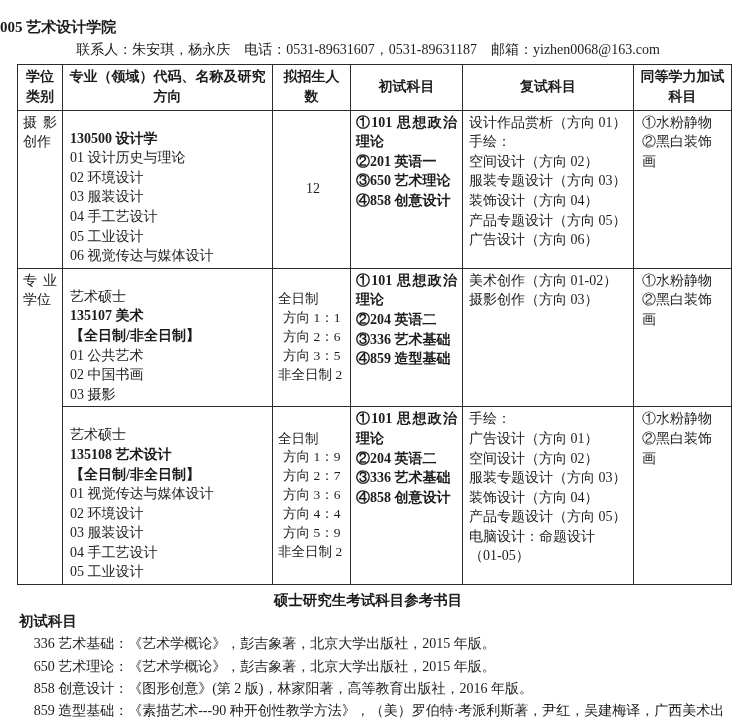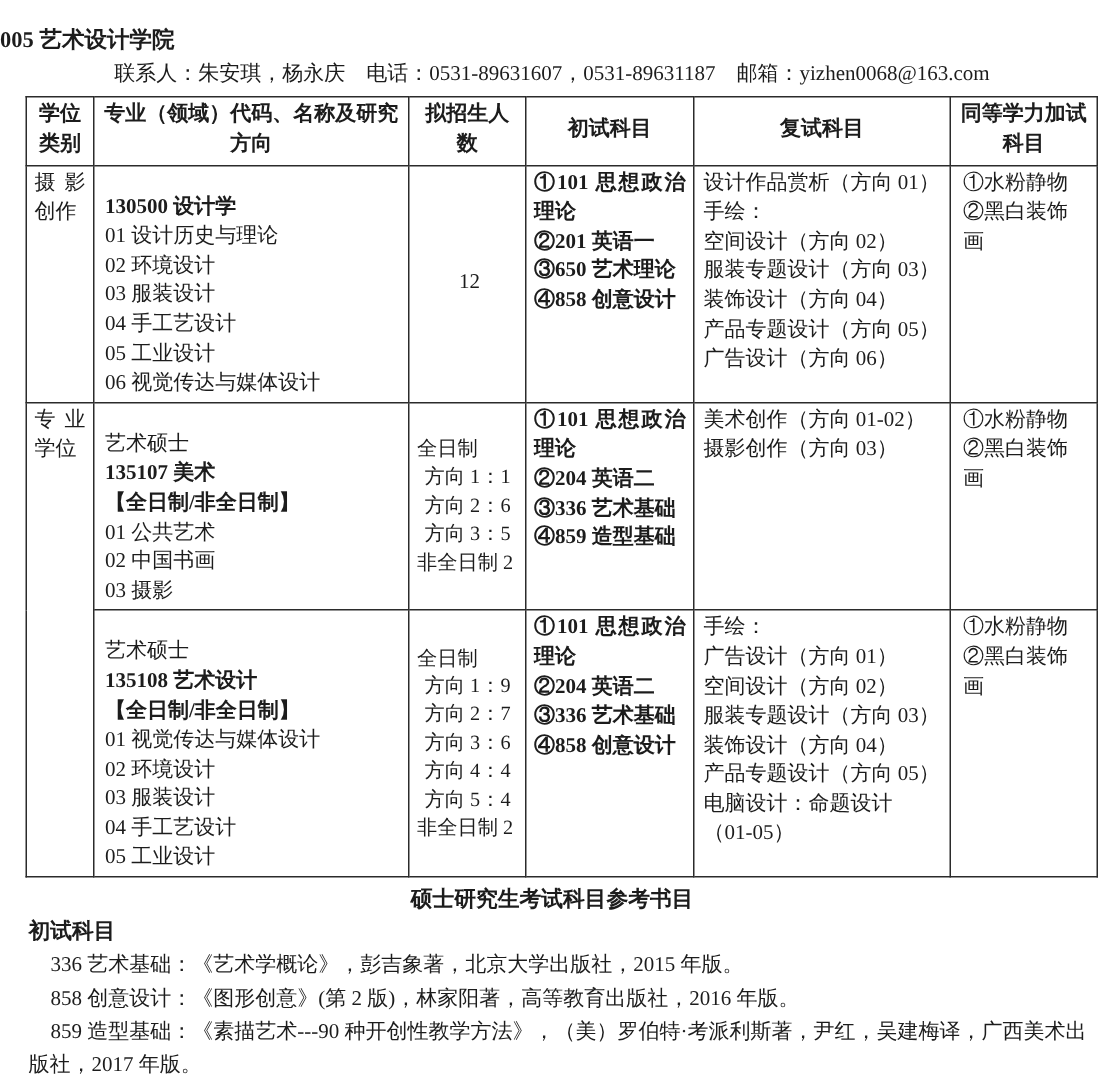--- a/index.html
+++ b/index.html
@@ -197,21 +197,21 @@
             <div class="line">03 服装设计</div>
             <div class="line">04 手工艺设计</div>
             <div class="line">05 工业设计</div>
           </td>
         <td class="enroll">
             <div class="line">全日制</div>
             <div class="line ind">方向 1：9</div>
             <div class="line ind">方向 2：7</div>
             <div class="line ind">方向 3：6</div>
             <div class="line ind">方向 4：4</div>
-            <div class="line ind">方向 5：4</div>
+            <div class="line ind">方向 5：9</div>
             <div class="line">非全日制 2</div>
           </td>
         <td class="exam1">
             <div class="line">①101 思想政治理论</div>
             <div class="line">②204 英语二</div>
             <div class="line">③336 艺术基础</div>
             <div class="line">④858 创意设计</div>
           </td>
         <td class="retest">
             <div class="line">手绘：</div>
@@ -230,20 +230,21 @@
       </tr>
     </tbody>
   </table>
 
   <div class="ref-title">硕士研究生考试科目参考书目</div>
 
   <div class="ref">
     <div class="ref-heading">初试科目</div>
     <div>
         <div class="book-line">336 艺术基础：《艺术学概论》，彭吉象著，北京大学出版社，2015 年版。</div>
+        <div class="book-line">650 艺术理论：《艺术学概论》，彭吉象著，北京大学出版社，2015 年版。</div>
         <div class="book-line">858 创意设计：《图形创意》(第 2 版)，林家阳著，高等教育出版社，2016 年版。</div>
         <div class="book-line">859 造型基础：《素描艺术---90 种开创性教学方法》，（美）罗伯特·考派利斯著，尹红，吴建梅译，广西美术出版社，2017 年版。</div>
       </div>
   </div>
 
   <div class="ref">
     <div class="ref-heading">复试科目</div>
     <div>
         <div class="book-line">广告设计：《招贴设计》，汤义勇编著，上海人民美术出版社，2004 年版。</div>
       </div>

